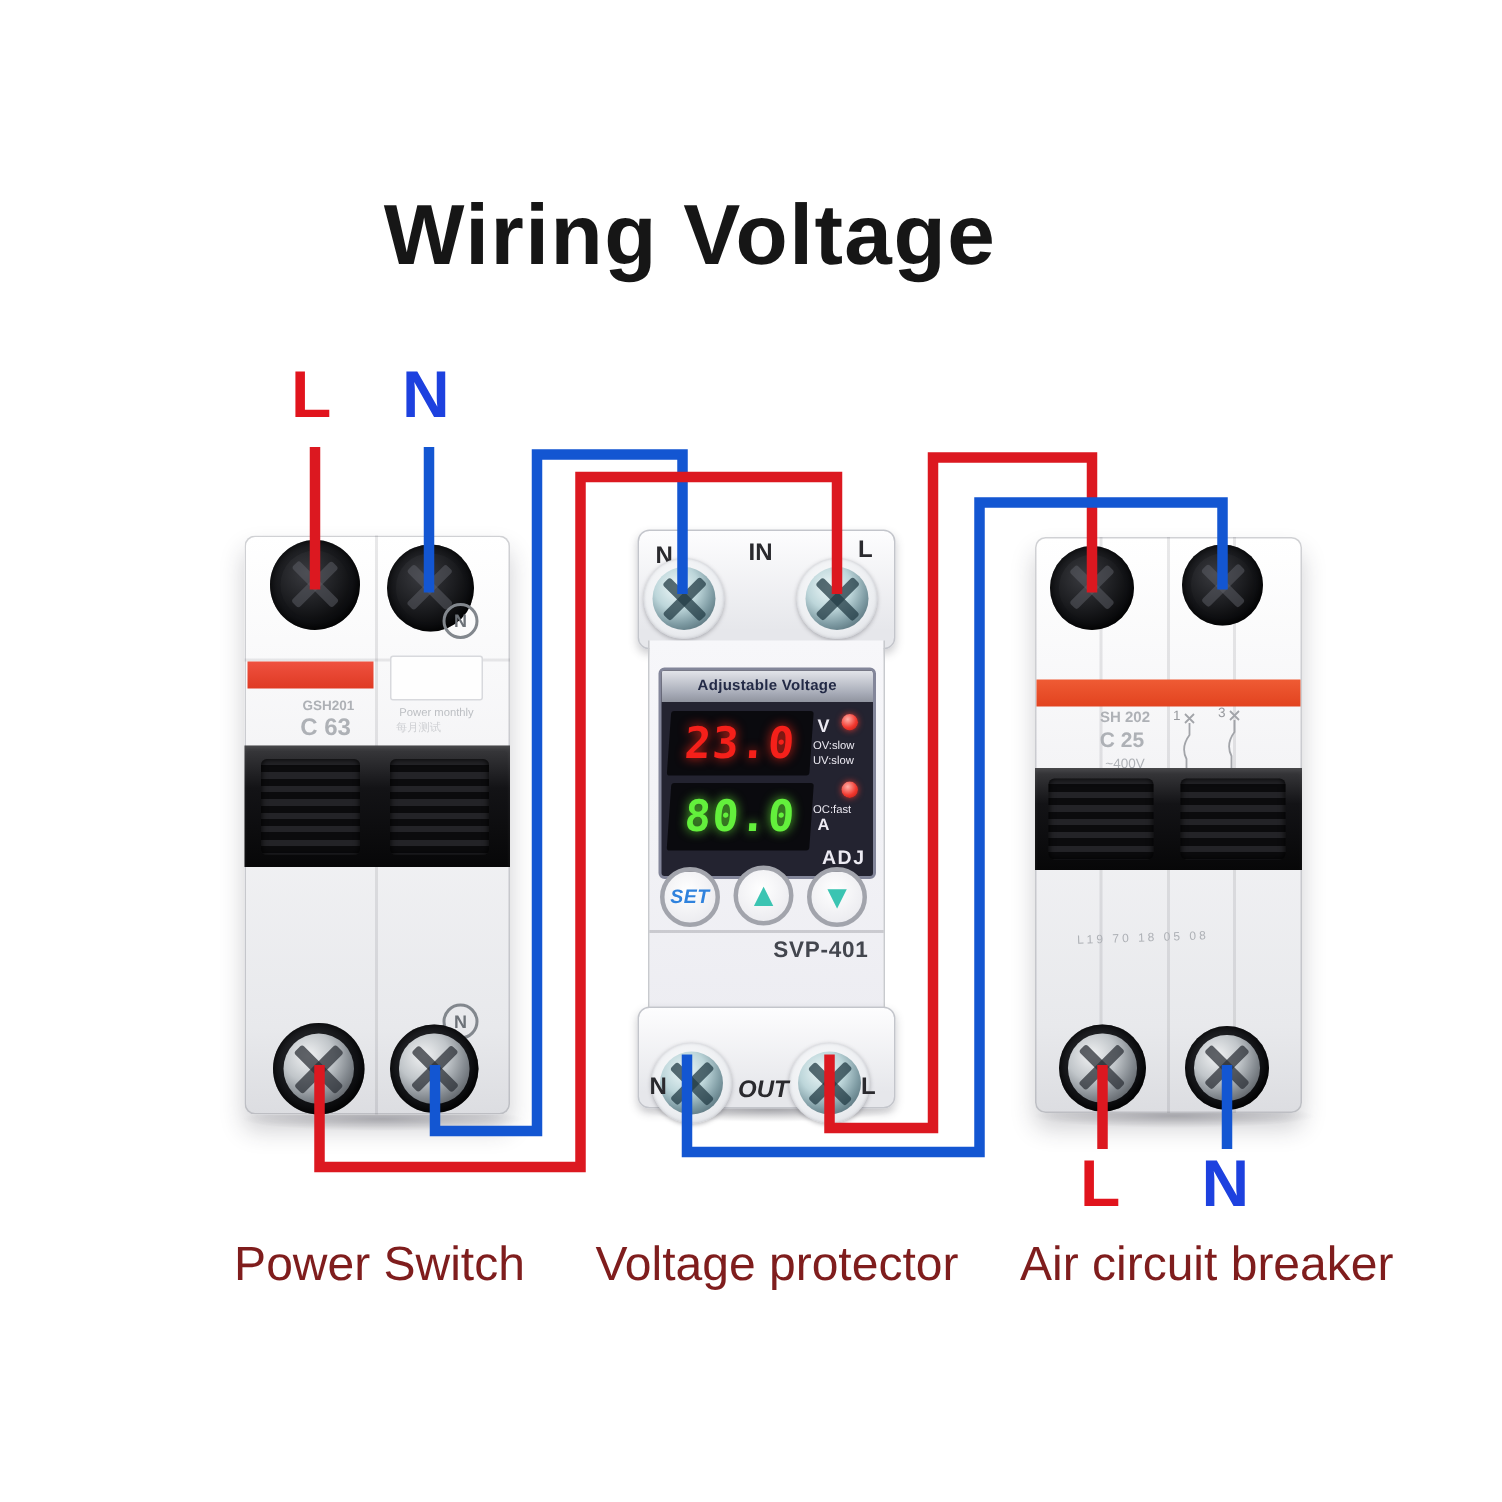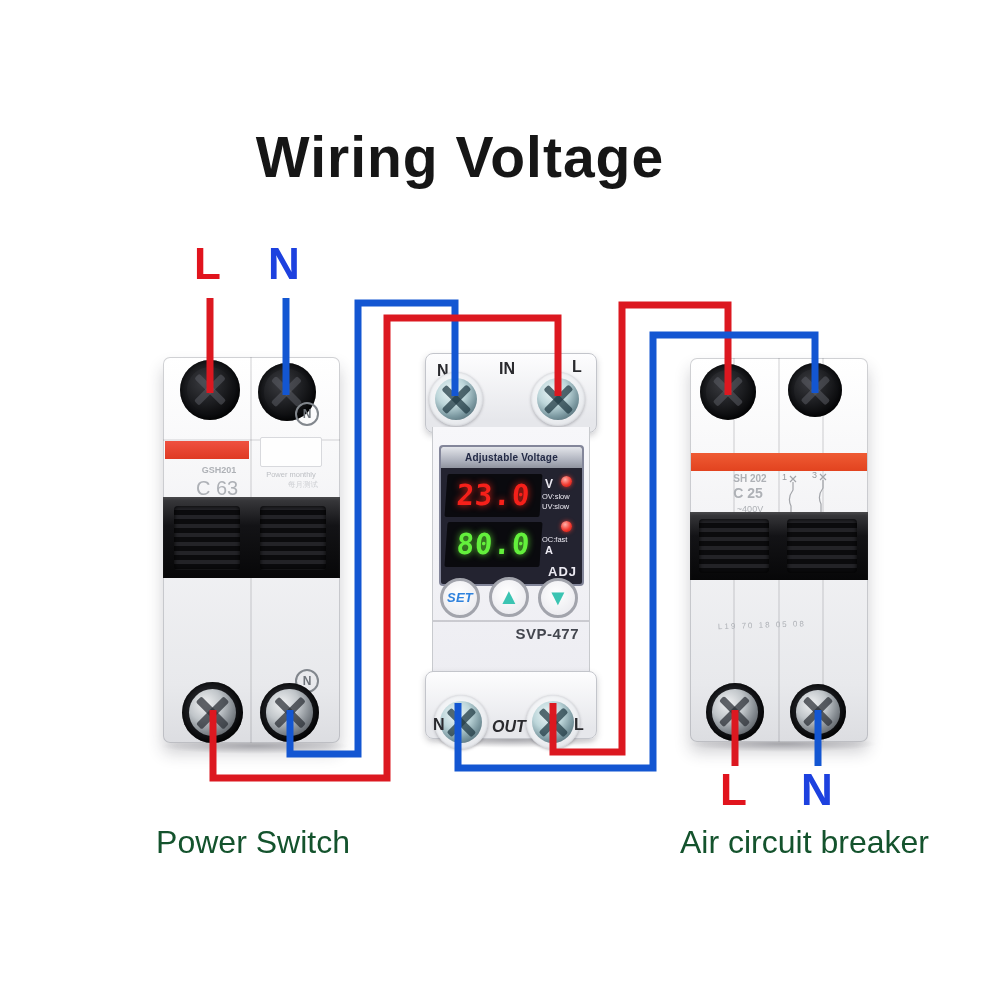--- a/index.html
+++ b/index.html
@@ -4,21 +4,21 @@
 <style>
   html,body{margin:0;padding:0;background:#fff;}
   #canvas{position:relative;width:1001px;height:1001px;background:#fff;overflow:hidden;
           font-family:"Liberation Sans",sans-serif;}
   .abs{position:absolute;}
 
   
   .title{left:0;top:124px;width:920px;text-align:center;font-size:57px;font-weight:bold;
          color:#161616;letter-spacing:1px;}
   .phase-label{font-weight:bold;font-size:44px;line-height:1;}
-  .caption{font-size:32px;color:#14532d;white-space:nowrap;}
+  .caption{font-size:32px;color:#7f1d1d;white-space:nowrap;}
 
   
   #wires{left:0;top:0;z-index:6;pointer-events:none;}
 
   
   .device{z-index:2;border-radius:7px;
           background:linear-gradient(180deg,#ffffff 0%,#f4f4f6 40%,#e8e9ec 85%,#dcdde1 100%);
           box-shadow:0 10px 16px rgba(40,40,55,.22), inset 0 0 0 1px rgba(150,152,160,.45);}
   .seam{position:absolute;top:0;bottom:0;width:2px;background:rgba(90,92,100,.14);}
   .hseam{position:absolute;left:0;right:0;height:2px;background:rgba(90,92,100,.12);}
@@ -111,23 +111,23 @@
     <div class="term-wrap" style="left:95px;top:6px;width:58px;height:58px;">
       <div class="screw-face dark"></div>
       </div>
 
     <div class="n-badge" style="left:132px;top:45px;">N</div>
 
     <div class="stripe-red" style="left:2px;top:84px;width:84px;height:18px;"></div>
     <div class="white-plate" style="left:97px;top:80px;width:60px;height:28px;"></div>
 
     <div class="faint" style="left:28px;top:108px;width:56px;font-size:9px;font-weight:bold;">GSH201</div>
-    <div class="faint" style="left:26px;top:120px;width:56px;font-size:20px;font-weight:normal;">C 63</div>
+    <div class="faint" style="left:26px;top:120px;width:56px;font-size:16px;font-weight:bold;">C 63</div>
     <div class="faint" style="left:100px;top:113px;width:56px;font-size:7.5px;opacity:.8;">Power monthly</div>
-    <div class="faint" style="left:112px;top:123px;width:56px;font-size:7.5px;opacity:.55;">每月测试</div>
+    <div class="faint" style="left:88px;top:123px;width:56px;font-size:7.5px;opacity:.55;">每月测试</div>
 
     <div class="toggle-band" style="top:140px;height:81px;">
       <div class="toggle-handle" style="left:11px;top:9px;width:66px;height:64px;"></div>
       <div class="toggle-handle" style="left:97px;top:9px;width:66px;height:64px;"></div>
     </div>
 
     <div class="n-badge" style="left:132px;top:312px;">N</div>
 
     <div class="term-wrap" style="left:19px;top:325px;width:61px;height:61px;">
       <div class="screw-face metal"></div>
@@ -175,21 +175,21 @@
         </div>
       <div class="vp-btn" style="left:56px;top:150px;">
         <div class="tri">▲</div>
         </div>
       <div class="vp-btn" style="left:105px;top:151px;">
         <div class="tri">▼</div>
         </div>
 
       <div class="hseam" style="top:193px;background:rgba(90,92,100,.25);"></div>
 
-      <div class="vp-model" style="right:10px;top:198px;">SVP-477</div>
+      <div class="vp-model" style="right:10px;top:198px;">SVP-401</div>
     </div>
 
     <div class="vp-plate" style="top:318px;height:66px;">
       <div class="boss" style="left:8px;top:23px;width:54px;height:54px;">
         <div class="screw-face teal"></div>
         </div>
       <div class="boss" style="left:100px;top:23px;width:54px;height:54px;">
         <div class="screw-face teal"></div>
         </div>
       <span class="vp-term-label" style="left:7px;top:44px;">N</span>
@@ -253,15 +253,16 @@
       <polyline points="458,703 458,768 653,768 653,335 815,335 815,393" stroke="#1356d2"></polyline>
       <polyline points="735,710 735,766" stroke="#dc1820"></polyline>
       <polyline points="818,710 818,766" stroke="#1356d2"></polyline>
     </g>
   </svg>
 
   <div class="abs phase-label" style="left:720px;top:768px;color:#e1141d;">L</div>
   <div class="abs phase-label" style="left:801px;top:768px;color:#1d41df;">N</div>
 
   <div class="abs caption" style="left:153px;top:824px;width:200px;text-align:center;">Power Switch</div>
+  <div class="abs caption" style="left:397px;top:824px;width:240px;text-align:center;">Voltage protector</div>
   <div class="abs caption" style="left:680px;top:824px;width:240px;text-align:center;">Air circuit breaker</div>
 
 </div>
 
 </body></html>

